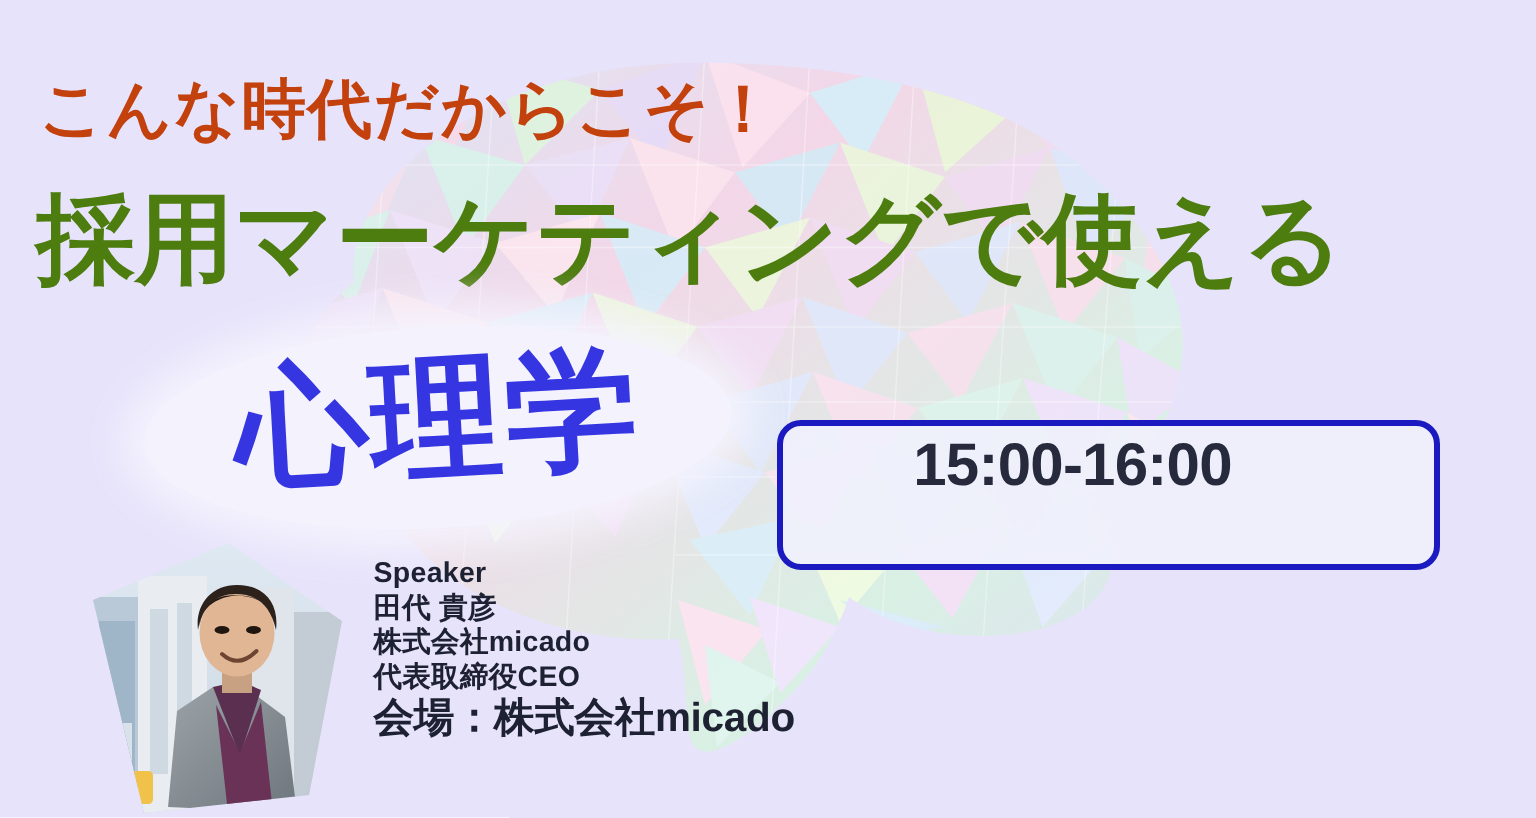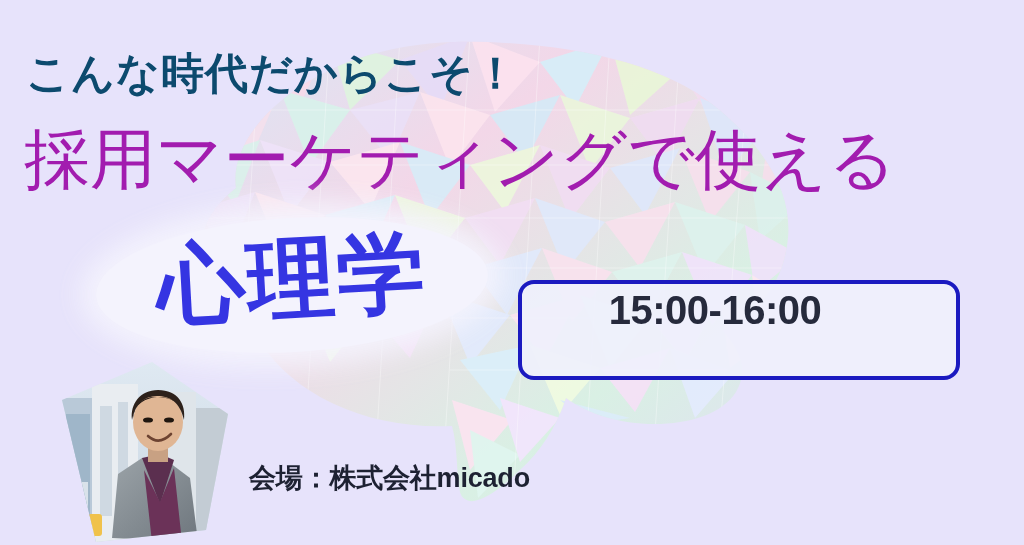--- a/index.html
+++ b/index.html
@@ -27,33 +27,33 @@
   }
 
   
   .kicker {
     position: absolute;
     left: 26px;
     top: 52px;
     font-size: 43px;
     font-weight: 700;
     letter-spacing: 1px;
-    color: #0c4a6e;
+    color: #c2410c;
     white-space: nowrap;
     line-height: 1;
   }
 
   .headline {
     position: absolute;
     left: 24px;
     top: 126px;
     font-size: 66px;
-    font-weight: 400;
+    font-weight: 700;
     letter-spacing: 0px;
-    color: #a21caf;
+    color: #4d7c0f;
     white-space: nowrap;
     line-height: 1;
   }
 
   
   #keyword-wrap {
     position: absolute;
     left: 96px;
     top: 218px;
     width: 392px;
@@ -321,18 +321,24 @@
         <path d="M76,58 C74,42 84,28 102,28 C122,28 130,42 128,58 C124,40 114,34 101,34 C88,34 79,42 76,58 Z" fill="#2d211b"></path>
 
         <ellipse cx="92" cy="58" rx="5" ry="2.6" fill="#20160f"></ellipse>
         <ellipse cx="113" cy="58" rx="5" ry="2.6" fill="#20160f"></ellipse>
 
         <path d="M92,74 Q103,84 115,72" stroke="#6d4331" stroke-width="2.6" fill="none" stroke-linecap="round"></path>
       </g>
     </g>
   </svg>
 
+  <div id="speaker-info">
+    <div class="line">Speaker</div>
+    <div class="line">田代 貴彦</div>
+    <div class="line">株式会社micado</div>
+    <div class="line">代表取締役CEO</div>
+  </div>
 
   <div id="event-details">
     <div class="line">会場：株式会社micado</div>
   </div>
 
 </div>
 
 </body></html>

